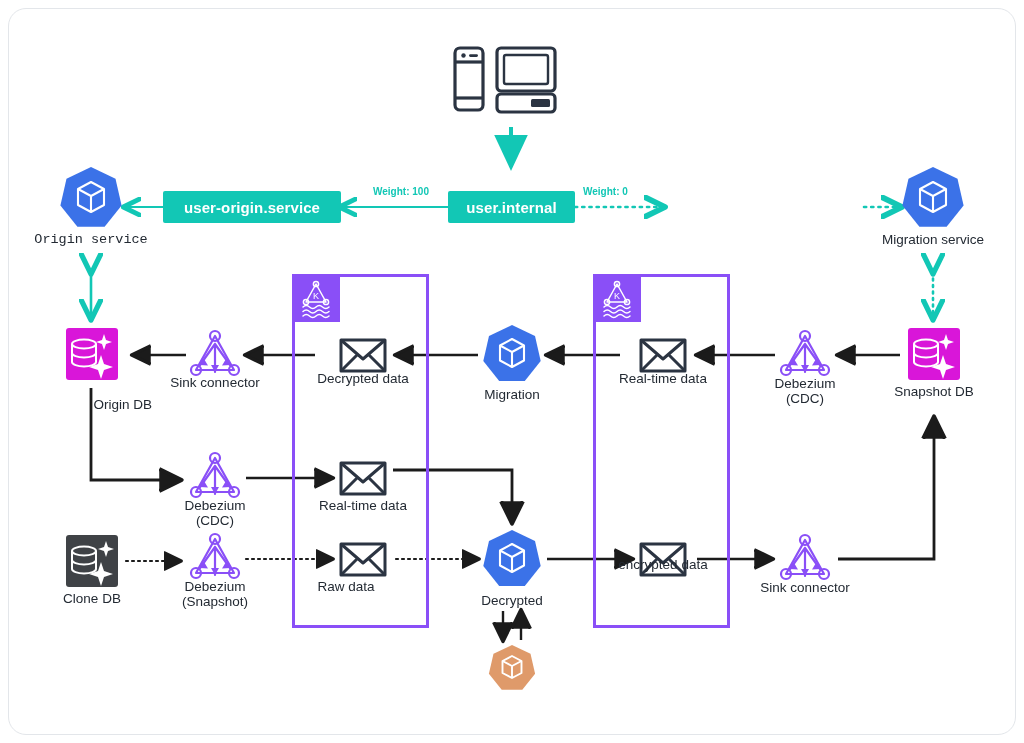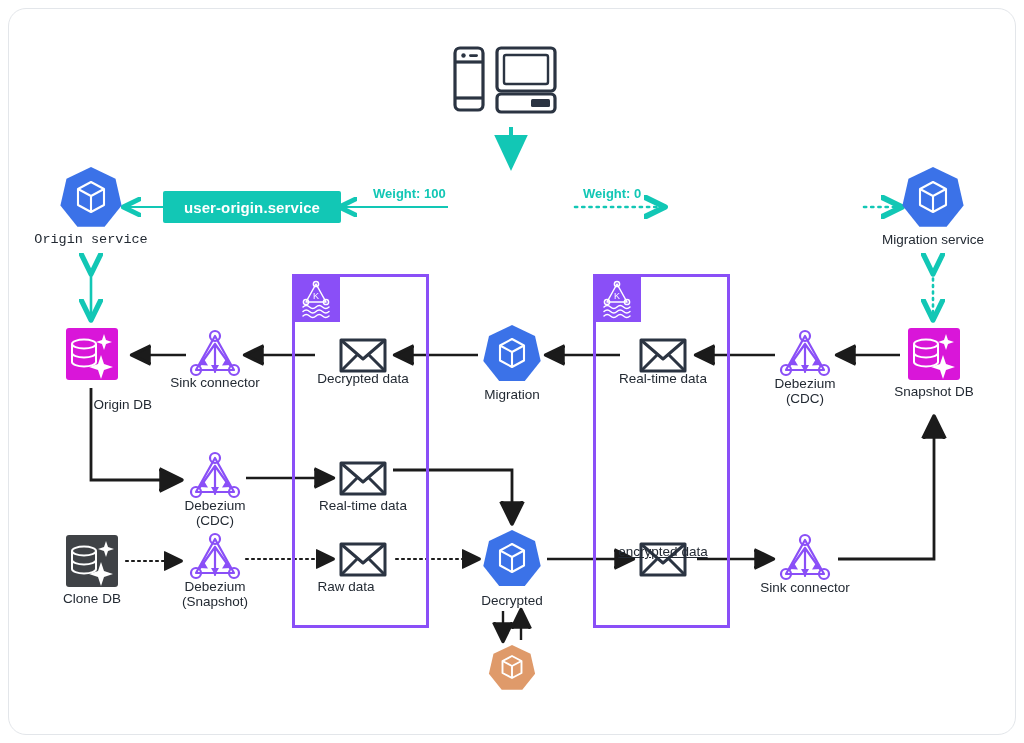--- a/index.html
+++ b/index.html
@@ -3,21 +3,21 @@
 <meta charset="utf-8">
 <style>
   html,body{margin:0;padding:0;background:#ffffff;}
   body{width:1024px;height:743px;font-family:"Liberation Sans",sans-serif;}
   #canvas{position:relative;width:1024px;height:743px;overflow:hidden;background:#ffffff;}
   .card{position:absolute;left:8px;top:8px;width:1008px;height:727px;border:1px solid #e3e6ea;border-radius:18px;background:#fff;box-sizing:border-box;}
   svg.layer{position:absolute;left:0;top:0;width:1024px;height:743px;}
   .lbl{position:absolute;text-align:center;color:#232a33;font-size:13.5px;line-height:15px;white-space:pre;}
   .pill{position:absolute;background:#12c7b5;border-radius:2px;display:flex;align-items:center;justify-content:center;}
   .pill span{color:#fff;font-size:15px;font-weight:bold;letter-spacing:.1px;}
-  .wlbl{position:absolute;color:#12c7b5;font-size:13px;font-weight:bold;white-space:nowrap;}
+  .wlbl{position:absolute;color:#12c7b5;font-size:10px;font-weight:bold;white-space:nowrap;}
   .kbox{position:absolute;border:3px solid #8a4ff7;box-sizing:border-box;background:transparent;}
   .kbadge{position:absolute;background:#8a4ff7;}
 </style>
 </head>
 <body>
 
 <div id="canvas">
   <div class="card"></div>
 
   <svg class="layer" viewBox="0 0 1024 743">
@@ -281,20 +281,23 @@
         <path d="M11,37.5 q3.2,-3 6.5,0 t6.5,0 t6.5,0 t6.5,0"></path>
         <path d="M11,42 q3.2,-3 6.5,0 t6.5,0 t6.5,0 t6.5,0"></path>
       </g>
       <text x="24" y="25" font-size="9" font-family="Liberation Sans, sans-serif" fill="#ffffff" text-anchor="middle">K</text>
     </svg>
   </div>
 
   <div class="pill" style="left:163px;top:191px;width:178px;height:32px;">
     <span>user-origin.service</span>
   </div>
+  <div class="pill" style="left:448px;top:191px;width:127px;height:32px;">
+    <span>user.internal</span>
+  </div>
 
   <div class="wlbl" style="left:373px;top:186px;">Weight: 100</div>
   <div class="wlbl" style="left:583px;top:186px;">Weight: 0</div>
 
   <div class="lbl" style="left:16px;top:232px;width:150px;font-family:Liberation Mono, monospace;">Origin service</div>
   <div class="lbl" style="left:858px;top:232px;width:150px;">Migration service</div>
   <div class="lbl" style="left:442px;top:387px;width:140px;">Migration</div>
   <div class="lbl" style="left:442px;top:593px;width:140px;">Decrypted</div>
   <div class="lbl" style="left:456px;top:696px;width:120px;margin-top:48px;">D-KMS</div>
 
@@ -308,14 +311,14 @@
   <div class="lbl" style="left:148px;top:579px;width:134px;">Debezium
 (Snapshot)</div>
   <div class="lbl" style="left:745px;top:376px;width:120px;">Debezium
 (CDC)</div>
   <div class="lbl" style="left:740px;top:580px;width:130px;">Sink connector</div>
 
   <div class="lbl" style="left:293px;top:371px;width:140px;">Decrypted data</div>
   <div class="lbl" style="left:293px;top:498px;width:140px;">Real-time data</div>
   <div class="lbl" style="left:276px;top:579px;width:140px;">Raw data</div>
   <div class="lbl" style="left:593px;top:371px;width:140px;">Real-time data</div>
-  <div class="lbl" style="left:593px;top:544px;width:140px;text-decoration:underline;">encrypted data</div>
+  <div class="lbl" style="left:593px;top:557px;width:140px;">encrypted data</div>
 </div>
 
 </body></html>

